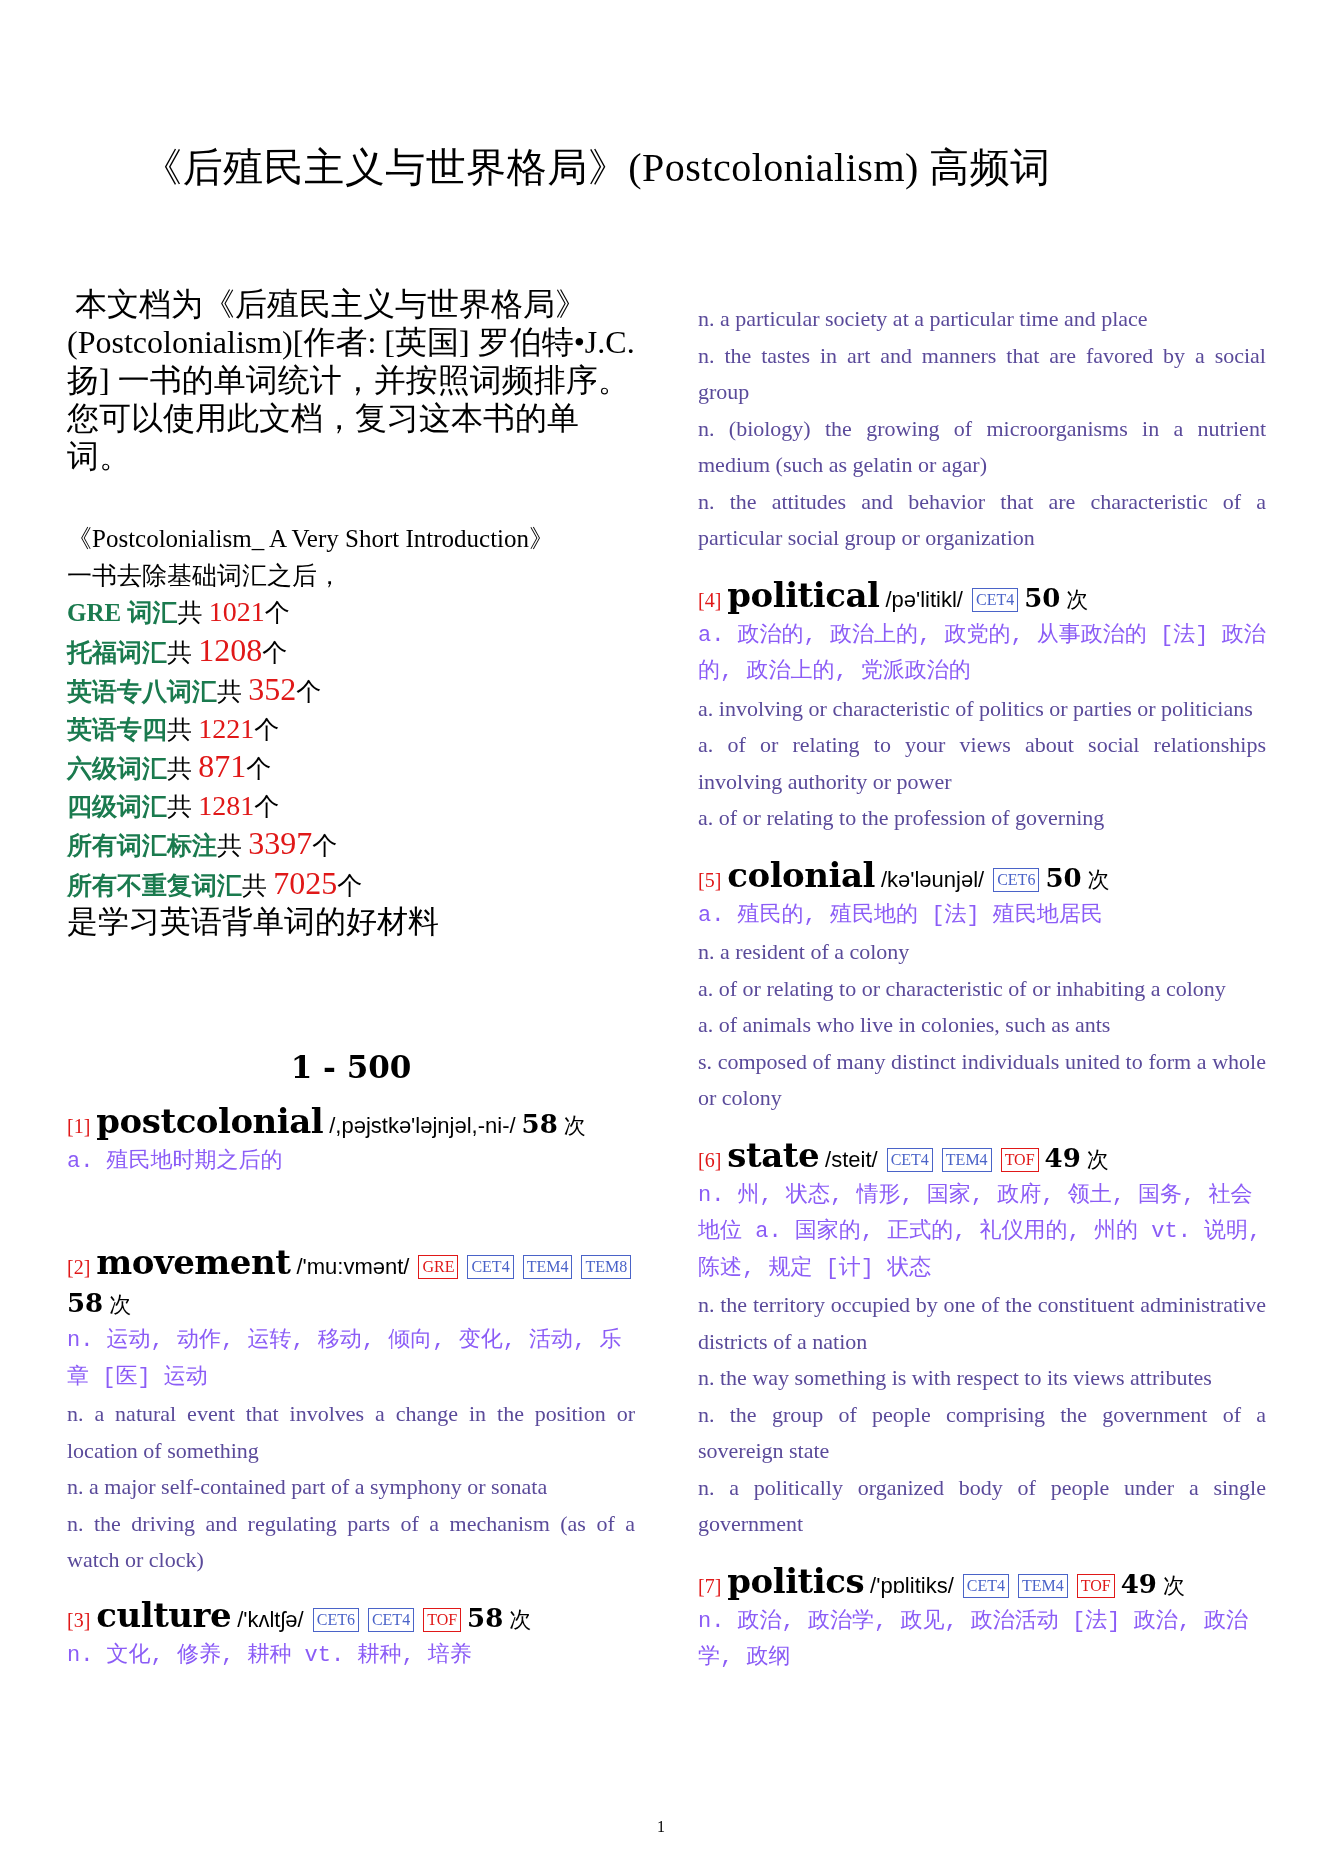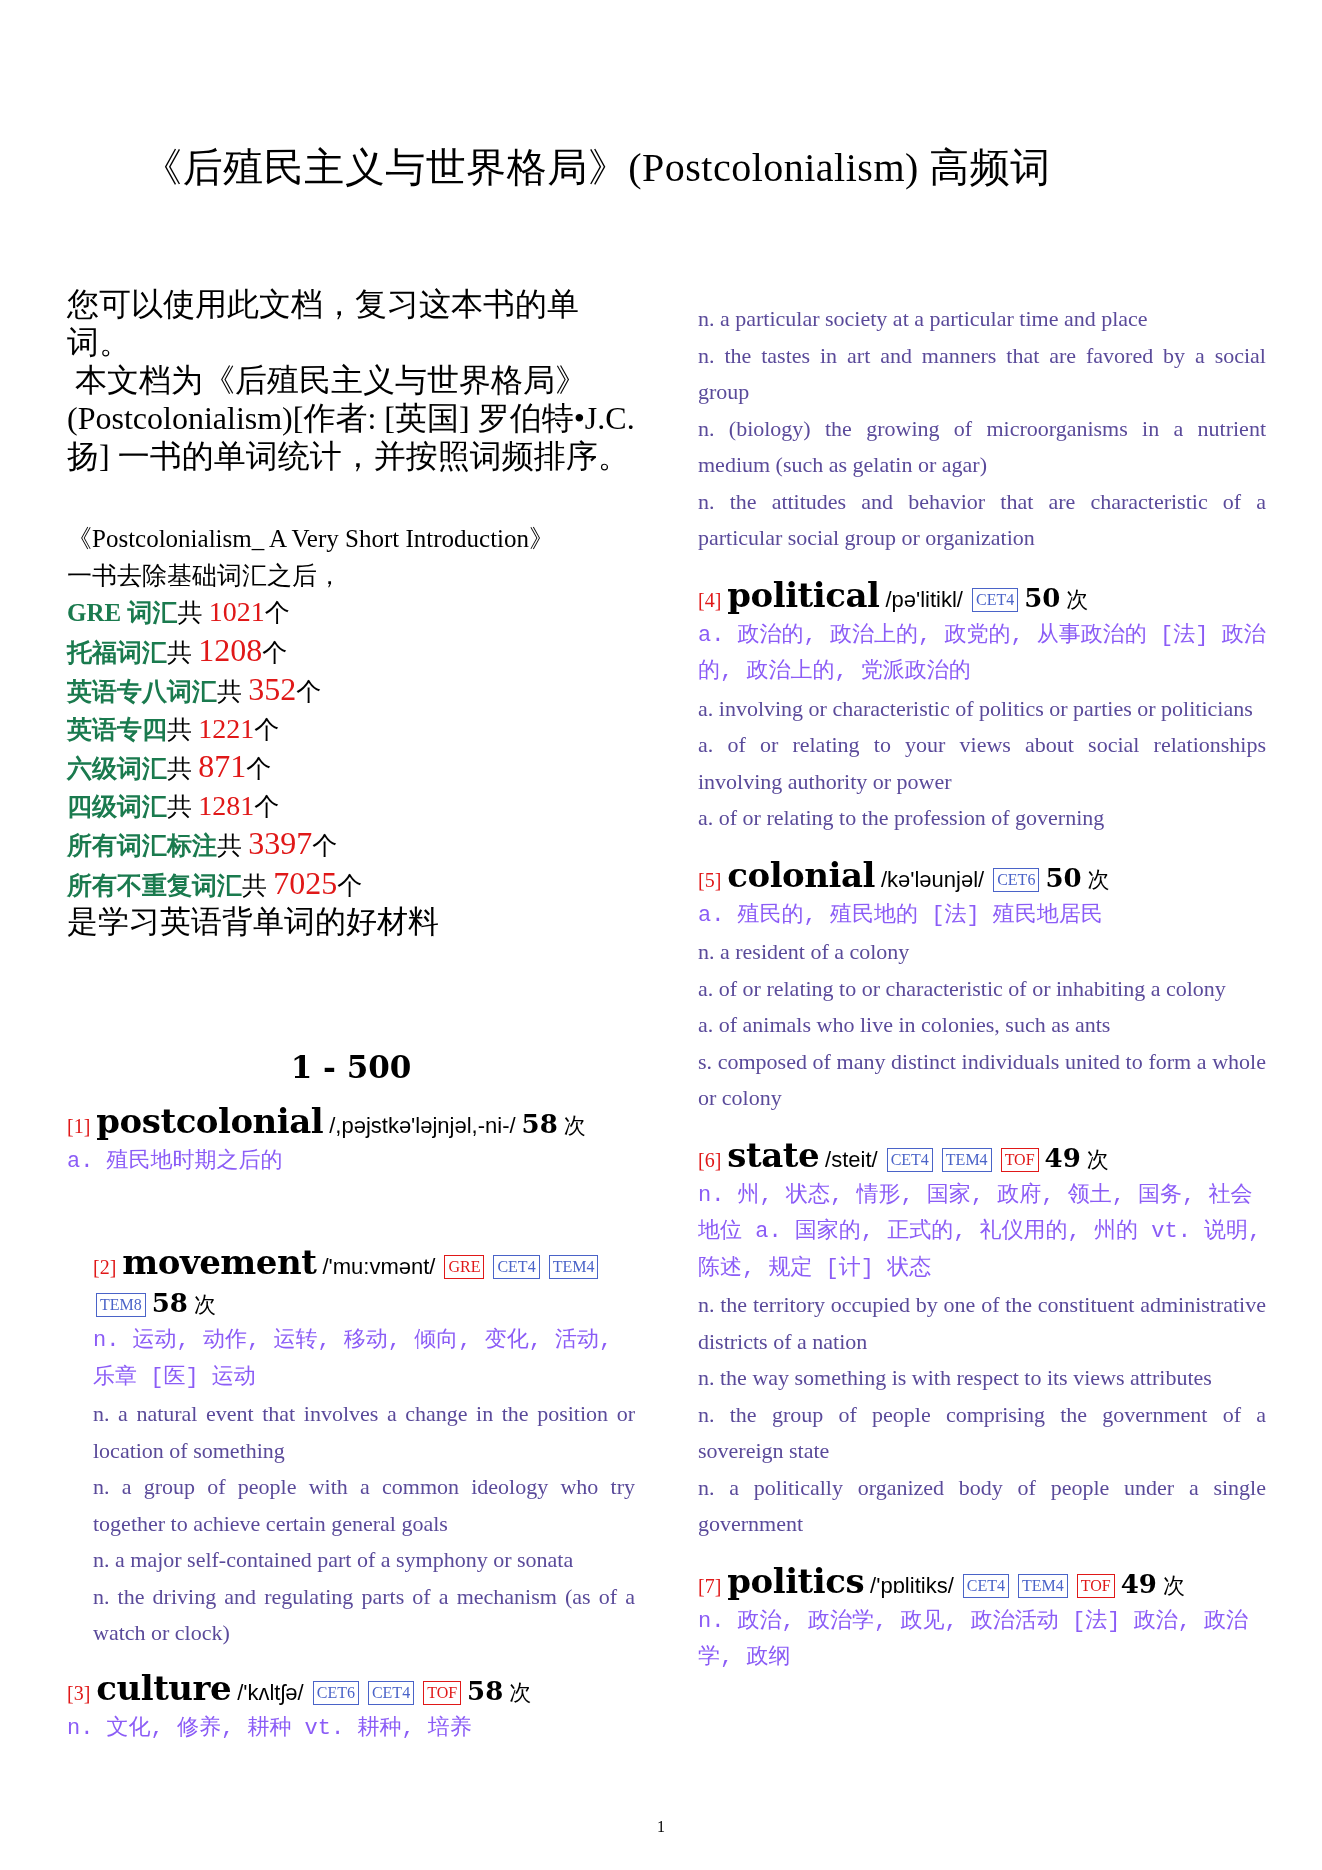--- a/index.html
+++ b/index.html
@@ -34,22 +34,22 @@
   .def-en { color: #5a4a9a; font-size: 22px; line-height: 36.5px; text-align: justify; }
   .pageno { position: absolute; top: 1818px; left: 0; width: 1322px; text-align: center; font-size: 16px; }
 </style>
 </head>
 <body>
 
 <div class="title">《后殖民主义与世界格局》(Postcolonialism) 高频词</div>
 
 <div class="col col-left">
   <div class="intro">
+    <p style="text-indent:8px;">本文档为《后殖民主义与世界格局》(Postcolonialism)[作者: [英国] 罗伯特•J.C. 扬] 一书的单词统计，并按照词频排序。</p>
     <p>您可以使用此文档，复习这本书的单词。</p>
-    <p style="text-indent:8px;">本文档为《后殖民主义与世界格局》(Postcolonialism)[作者: [英国] 罗伯特•J.C. 扬] 一书的单词统计，并按照词频排序。</p>
   </div>
 
   <div class="stats">
     <span class="line">《Postcolonialism_ A Very Short Introduction》</span>
     <span class="line">一书去除基础词汇之后，</span>
     <span class="line"><span class="green">GRE 词汇</span><span>共 </span><span class="num">1021</span><span>个</span></span>
     <span class="line"><span class="green">托福词汇</span><span>共 </span><span class="num big">1208</span><span>个</span></span>
     <span class="line"><span class="green">英语专八词汇</span><span>共 </span><span class="num big">352</span><span>个</span></span>
     <span class="line"><span class="green">英语专四</span><span>共 </span><span class="num">1221</span><span>个</span></span>
     <span class="line"><span class="green">六级词汇</span><span>共 </span><span class="num big">871</span><span>个</span></span>
@@ -65,35 +65,34 @@
     <div class="entry-head">
       <span class="idx">[1]</span>
       <span class="word">postcolonial</span>
       <span class="phon">/,pəjstkə'ləjnjəl,-ni-/</span>
       <span class="freq">58</span>
       <span class="ci">次</span>
     </div>
     <div class="def-cn">a. 殖民地时期之后的</div>
   </div>
 
-  <div class="entry" style="margin-top:64px;margin-left:26px;">
+  <div class="entry" style="margin-top:64px;">
     <div class="entry-head">
       <span class="idx">[2]</span>
       <span class="word">movement</span>
       <span class="phon">/'mu:vmənt/</span>
       <span class="tag red">GRE</span>
       <span class="tag">CET4</span>
       <span class="tag">TEM4</span>
       <span class="tag">TEM8</span>
       <span class="freq">58</span>
       <span class="ci">次</span>
     </div>
     <div class="def-cn">n. 运动, 动作, 运转, 移动, 倾向, 变化, 活动, 乐章 [医] 运动</div>
     <div class="def-en">n. a natural event that involves a change in the position or location of something</div>
-    <div class="def-en">n. a group of people with a common ideology who try together to achieve certain general goals</div>
     <div class="def-en">n. a major self-contained part of a symphony or sonata</div>
     <div class="def-en">n. the driving and regulating parts of a mechanism (as of a watch or clock)</div>
   </div>
 
   <div class="entry" style="margin-top:18px;">
     <div class="entry-head">
       <span class="idx">[3]</span>
       <span class="word">culture</span>
       <span class="phon">/'kʌltʃə/</span>
       <span class="tag">CET6</span>

